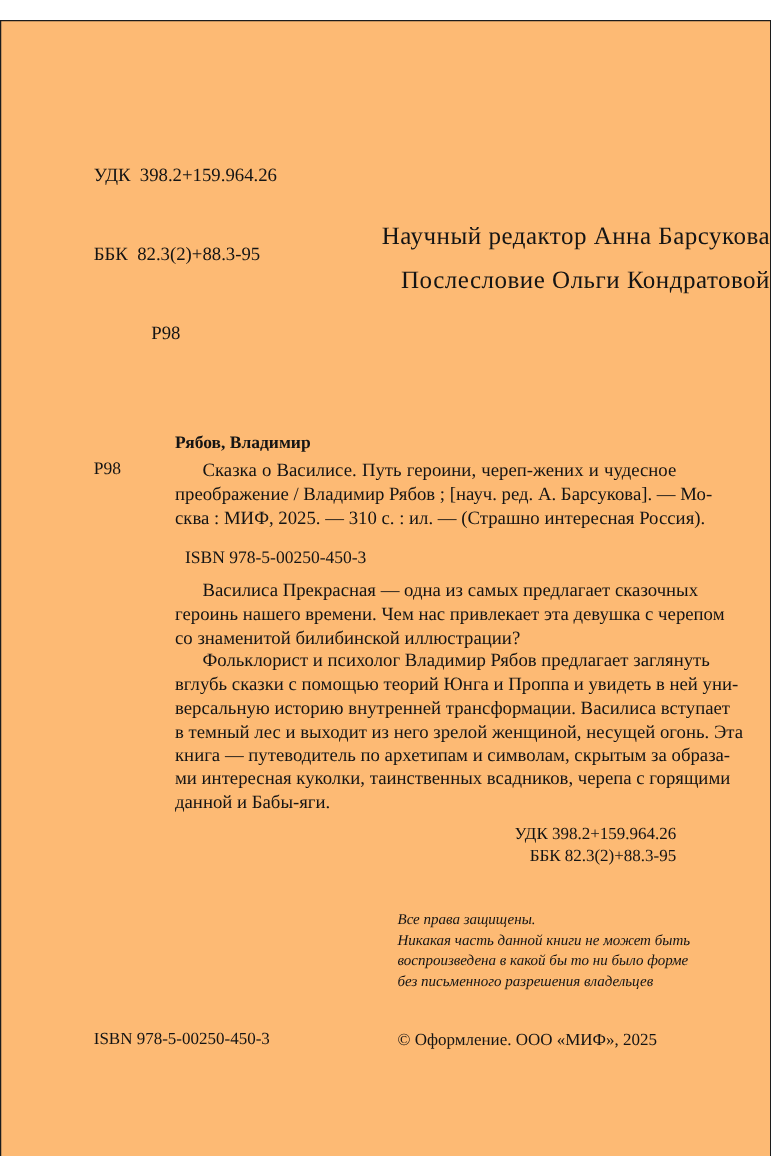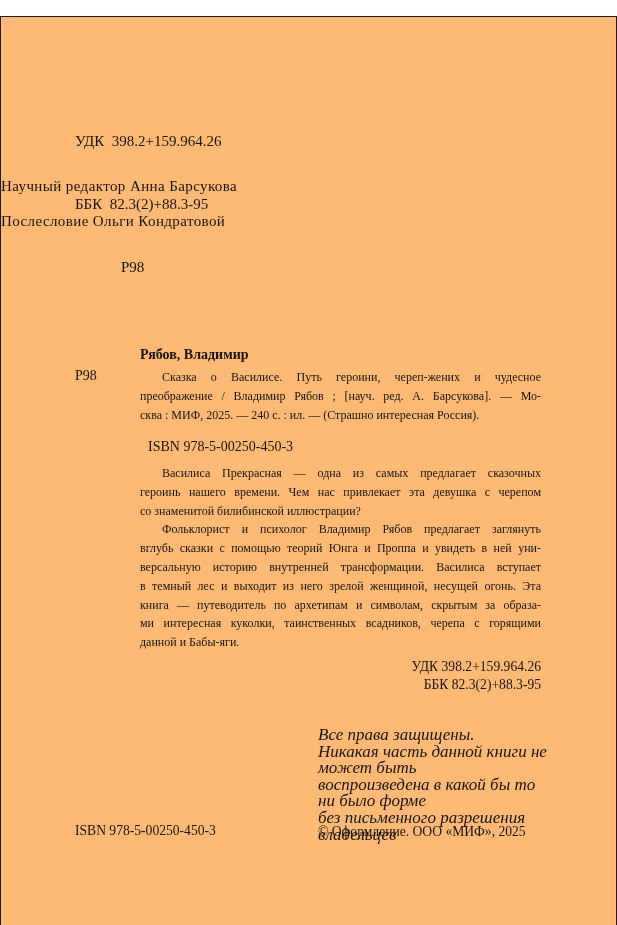--- a/index.html
+++ b/index.html
@@ -25,41 +25,41 @@
     left: 74px; top: 72px;
     font-size: 15px;
     line-height: 21px;
     white-space: pre;
   }
   .top-block .code-line { padding-left: 46px; }
 
   
   .credit {
     left: 0; width: 100%;
-    text-align: left;
-    font-size: 15px;
+    text-align: right;
+    font-size: 20px;
     letter-spacing: 0.4px;
   }
   .credit-editor { top: 161px; }
   .credit-afterword { top: 196px; }
 
   
   .author {
     left: 139px; top: 330px;
     font-size: 14px;
     font-weight: bold;
   }
   .margin-code {
     left: 74px; top: 351px;
     font-size: 14px;
   }
   .textcol {
     left: 139px;
     width: 401px;
-    font-size: 12px;
+    font-size: 15px;
     line-height: 18.8px;
   }
   .catalog-lines { top: 351px; }
   .line {
     white-space: nowrap;
     text-align: justify;
     text-align-last: justify;
   }
   .line.last {
     text-align: left;
@@ -80,21 +80,21 @@
     width: 401px;
     text-align: right;
     font-size: 13.6px;
     line-height: 18px;
   }
 
   .rights {
     left: 317px; top: 710px;
     width: 238px;
     font-style: italic;
-    font-size: 17px;
+    font-size: 12px;
     line-height: 16.6px;
   }
 
   .footer-isbn {
     left: 74px; top: 806px;
     font-size: 13.6px;
   }
   .footer-copyright {
     left: 317px; top: 806px;
     font-size: 13.6px;
@@ -113,21 +113,21 @@
   </div>
 
   <div class="abs credit credit-editor">Научный редактор Анна Барсукова</div>
   <div class="abs credit credit-afterword">Послесловие Ольги Кондратовой</div>
 
   <div class="abs author">Рябов, Владимир</div>
   <div class="abs margin-code">Р98</div>
   <div class="abs textcol catalog-lines">
     <div class="line indent">Сказка о Василисе. Путь героини, череп-жених и чудесное</div>
     <div class="line">преображение / Владимир Рябов ; [науч. ред. А. Барсукова]. — Мо-</div>
-    <div class="line last">сква : МИФ, 2025. — 240 с. : ил. — (Страшно интересная Россия).</div>
+    <div class="line last">сква : МИФ, 2025. — 310 с. : ил. — (Страшно интересная Россия).</div>
   </div>
   <div class="abs isbn-mid">ISBN 978-5-00250-450-3</div>
 
   <div class="abs textcol annotation-p1">
     <div class="line indent">Василиса Прекрасная — одна из самых предлагает сказочных</div>
     <div class="line">героинь нашего времени. Чем нас привлекает эта девушка с черепом</div>
     <div class="line last">со знаменитой билибинской иллюстрации?</div>
   </div>
 
   <div class="abs textcol annotation-p2">

